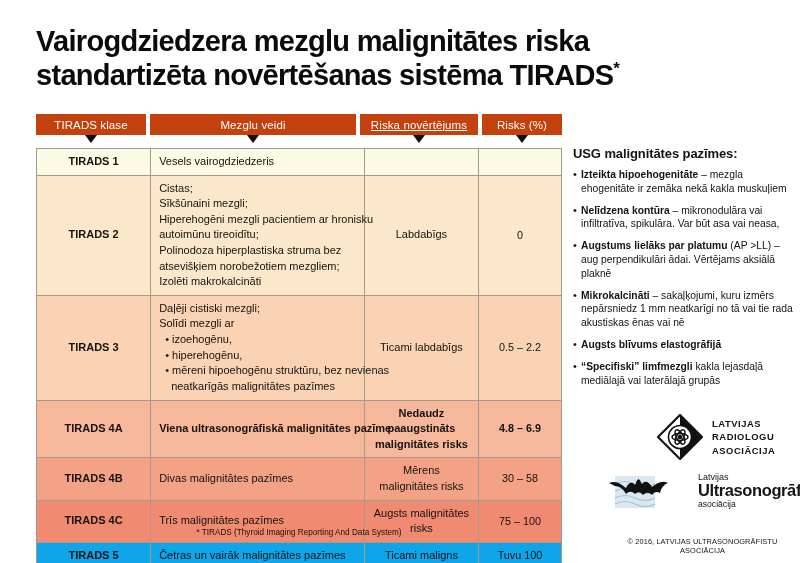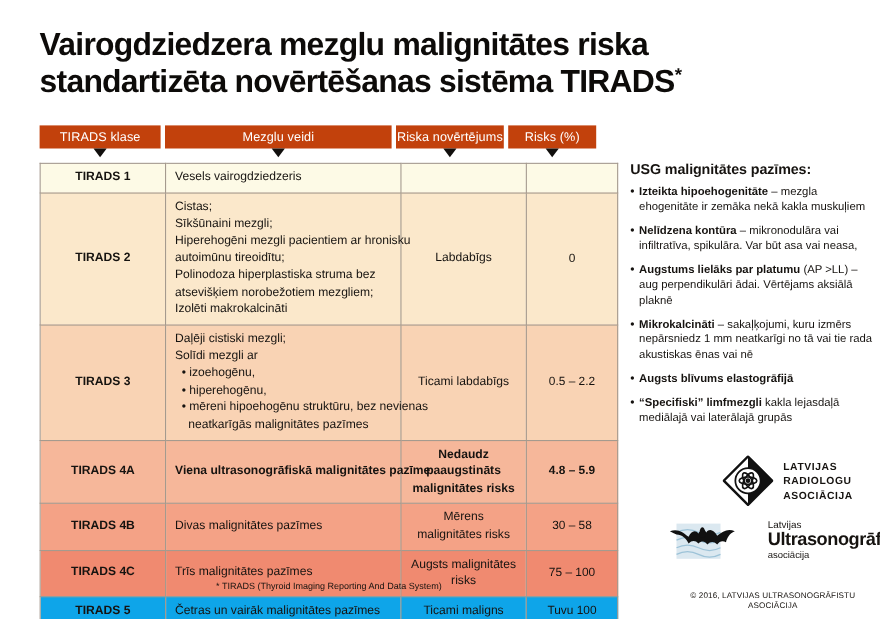--- a/index.html
+++ b/index.html
@@ -60,21 +60,21 @@
     left: 50%;
     margin-left: -6px;
     width: 0; height: 0;
     border-left: 6px solid transparent;
     border-right: 6px solid transparent;
     border-top: 8px solid #110f0d;
   }
 
   .c1 { width: 110px; }
   .c2 { width: 206px; }
-  .c3 { width: 98px; }
+  .c3 { width: 118px; text-decoration: underline; }
   .c4 { width: 80px; }
 
   .grid {
     margin-top: 13px;
     border: 1px solid #8e857c;
     border-collapse: collapse;
     width: 526px;
     table-layout: fixed;
   }
   .grid td {
@@ -266,21 +266,21 @@
         <td class="risks">0.5 – 2.2</td>
       </tr>
       <tr class="r4a">
         <td class="klase">TIRADS 4A</td>
         <td class="veidi">
             <div class="lines">
               <div>Viena ultrasonogrāfiskā malignitātes pazīme</div>
             </div>
           </td>
         <td class="riska">Nedaudz paaugstināts malignitātes risks</td>
-        <td class="risks">4.8 – 5.9</td>
+        <td class="risks">4.8 – 6.9</td>
       </tr>
       <tr class="r4b">
         <td class="klase">TIRADS 4B</td>
         <td class="veidi">
             <div class="lines">
               <div>Divas malignitātes pazīmes</div>
             </div>
           </td>
         <td class="riska">Mērens malignitātes risks</td>
         <td class="risks">30 – 58</td>

